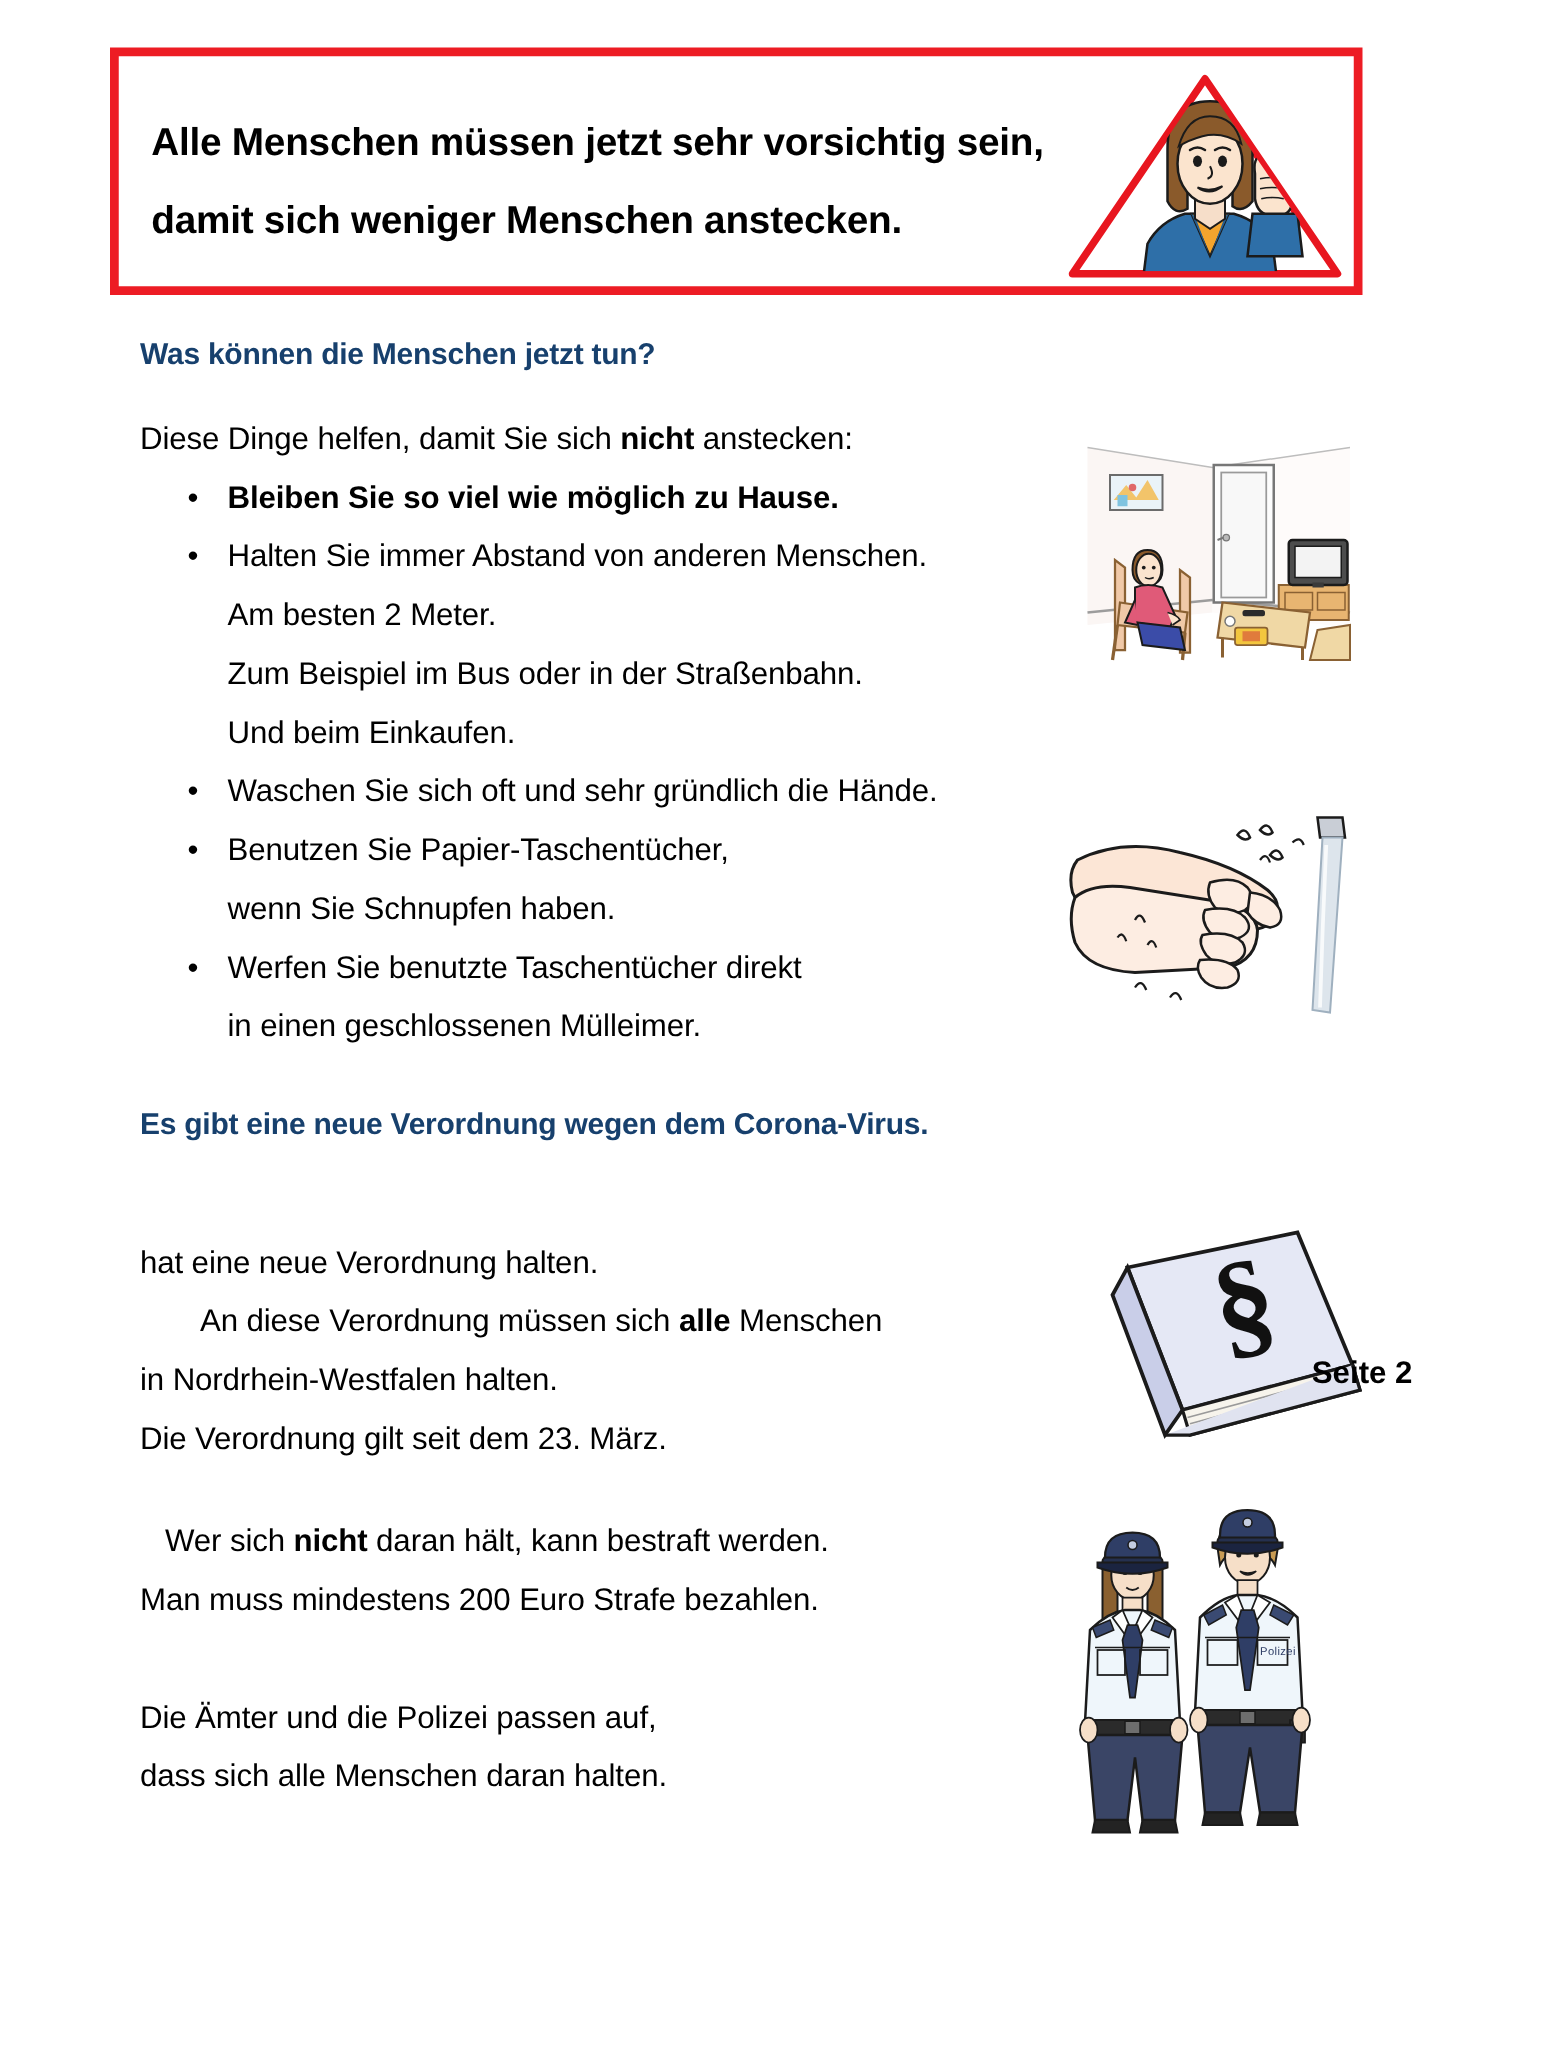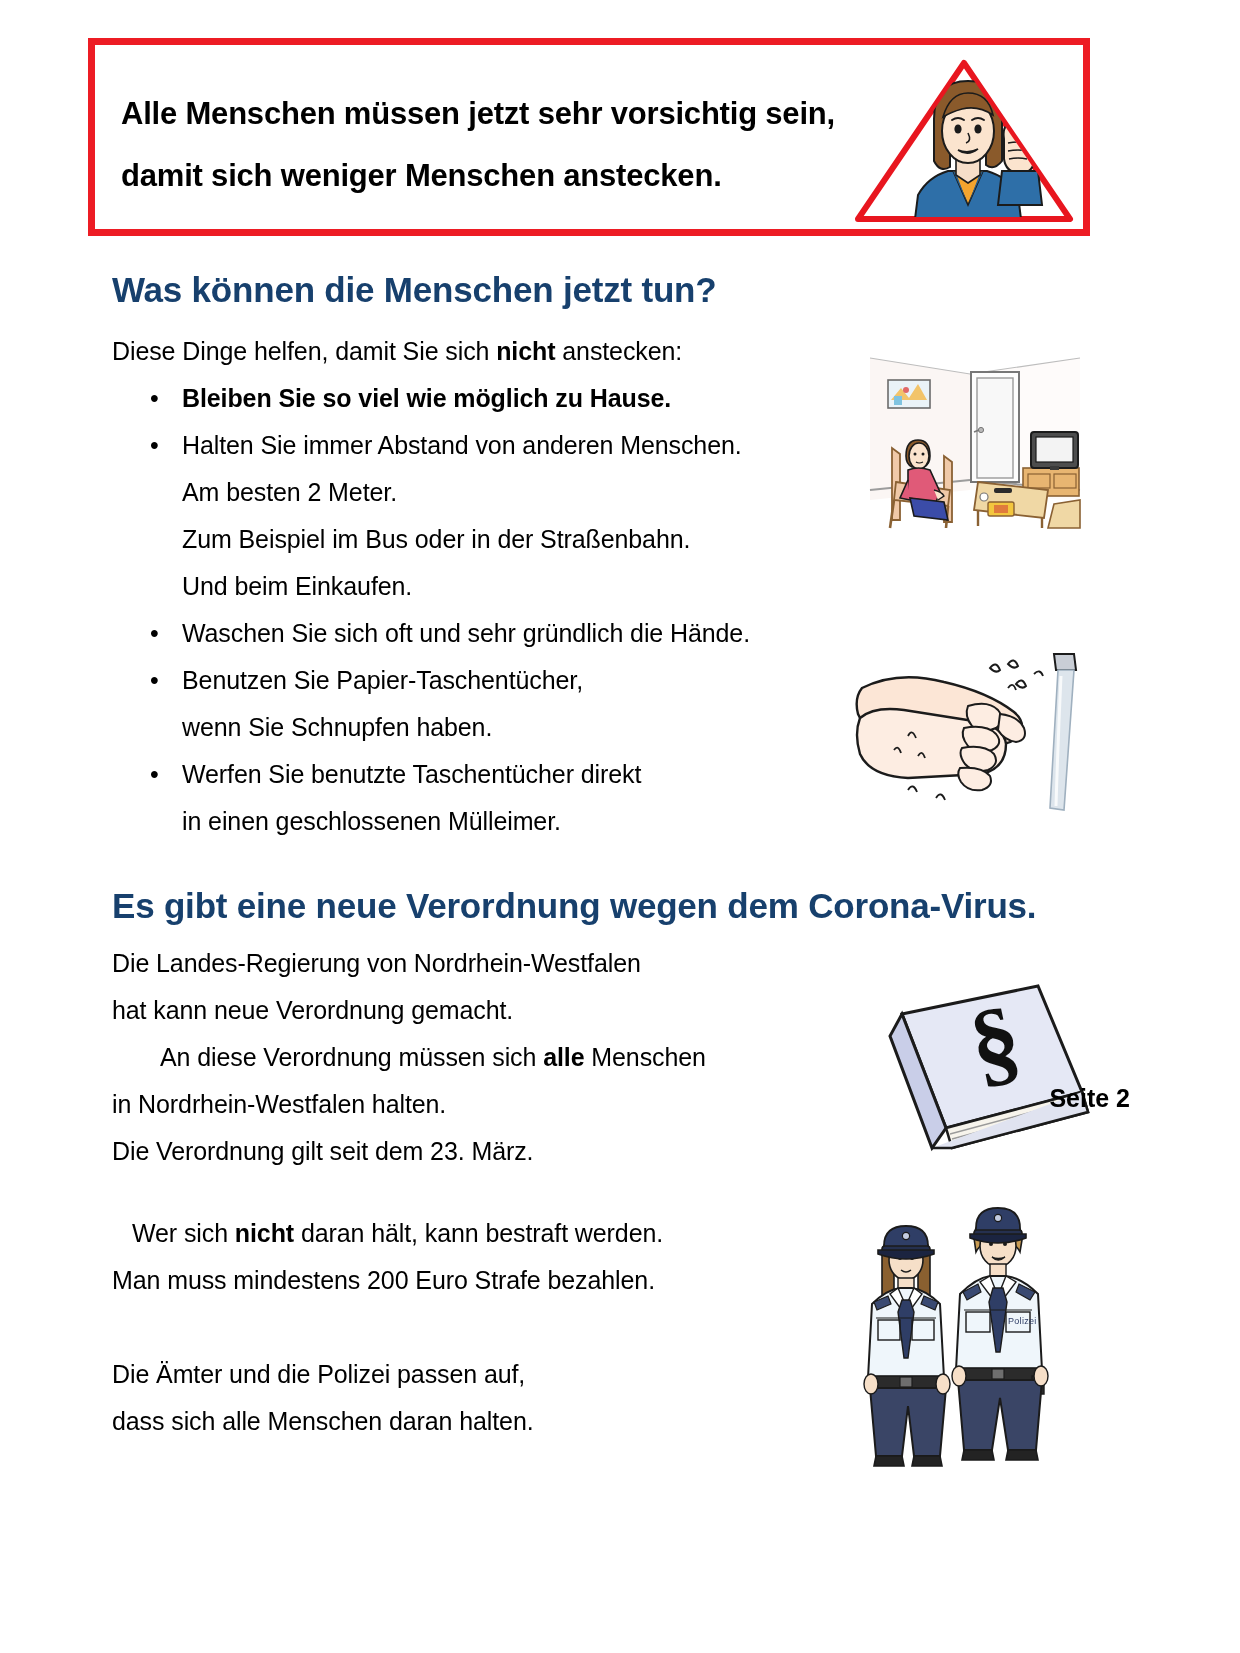--- a/index.html
+++ b/index.html
@@ -51,21 +51,21 @@
     position: absolute;
     right: 6px;
     top: 10px;
     width: 225px;
     height: 172px;
   }
 
   
   .h-blue {
     position: absolute;
-    font-size: 35px;
+    font-size: 24px;
     font-weight: bold;
     color: #17406D;
     letter-spacing: -0.2px;
     white-space: nowrap;
   }
   #heading-1 { left: 112px; top: 270px; }
   #heading-2 { left: 112px; top: 886px; }
 
   
   .body-line {
@@ -277,22 +277,21 @@
     <path d="M60 96 Q64 88 68 98" fill="none" stroke="#1b1b1b" stroke-width="1.8"></path>
     <path d="M46 110 q4 -6 7 3" fill="none" stroke="#1b1b1b" stroke-width="1.8"></path>
     <path d="M70 116 q4 -7 7 2" fill="none" stroke="#1b1b1b" stroke-width="1.8"></path>
     <path d="M60 150 q5 -8 9 2" fill="none" stroke="#1b1b1b" stroke-width="1.8"></path>
     <path d="M88 158 q5 -8 9 2" fill="none" stroke="#1b1b1b" stroke-width="1.8"></path>
     <path d="M160 48 q5 -7 8 2" fill="none" stroke="#1b1b1b" stroke-width="1.8"></path>
   </svg>
 
   <div class="h-blue" id="heading-2">Es gibt eine neue Verordnung wegen dem Corona-Virus.</div>
 
-  <div class="body-line" style="left:112px; top:940px;">Die Landes-Regierung von Nordrhein-Westfalen</div>
-  <div class="body-line" style="left:112px; top:987px;">hat kann neue Verordnung gemacht.</div>
+  <div class="body-line" style="left:112px; top:987px;">hat eine neue Verordnung halten.</div>
   <div class="body-line" style="left:112px; top:1034px;margin-left:48px;"><span>An diese Verordnung müssen sich </span><b>alle</b><span> Menschen</span></div>
   <div class="body-line" style="left:112px; top:1081px;">in Nordrhein-Westfalen halten.</div>
   <div class="body-line" style="left:112px; top:1128px;">Die Verordnung gilt seit dem 23. März.</div>
 
   <div class="body-line" style="left:112px; top:1210px;margin-left:20px;"><span>Wer sich </span><b>nicht</b><span> daran hält, kann bestraft werden.</span></div>
   <div class="body-line" style="left:112px; top:1257px;">Man muss mindestens 200 Euro Strafe bezahlen.</div>
   <div class="body-line" style="left:112px; top:1351px;">Die Ämter und die Polizei passen auf,</div>
   <div class="body-line" style="left:112px; top:1398px;">dass sich alle Menschen daran halten.</div>
 
   <svg class="illus" id="illus-lawbook" viewBox="0 0 268 205">

